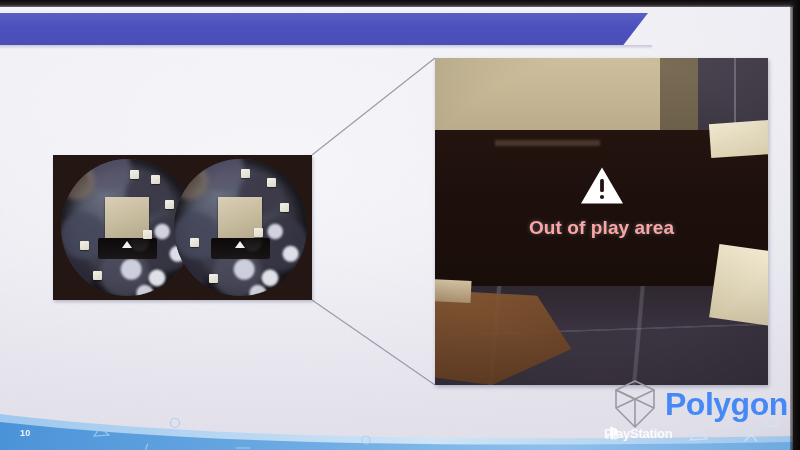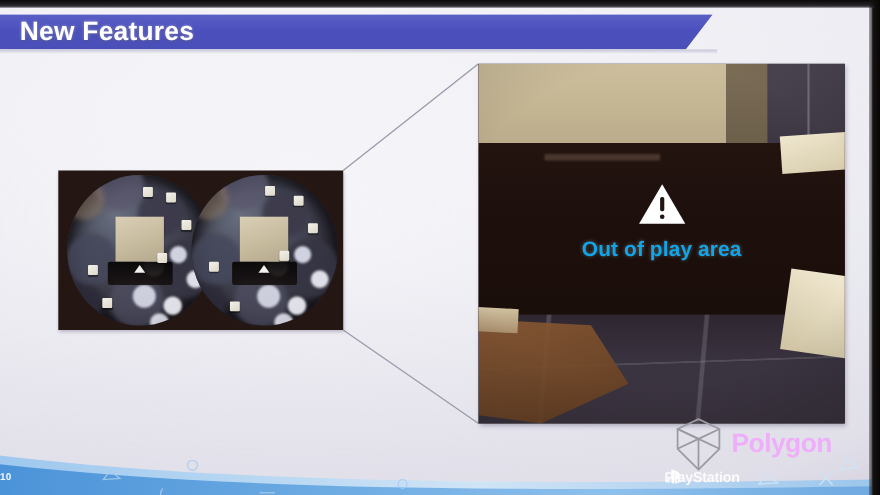--- a/index.html
+++ b/index.html
@@ -181,63 +181,62 @@
   .pp-vignette{
     position:absolute; inset:0;
     background:radial-gradient(120% 100% at 50% 45%, rgba(0,0,0,0) 45%, rgba(0,0,0,0.35) 100%);
   }
   .pp-overlay{
     position:absolute; left:0; top:108px; width:333px; height:100px;
     display:flex; flex-direction:column; align-items:center; justify-content:flex-start;
   }
   .warn-tri{ width:44px; height:39px; }
   .pp-msg{
-    margin-top:12px; font-size:19px; font-weight:bold; color:#0ea5e9;
+    margin-top:12px; font-size:19px; font-weight:bold; color:#fca5a5;
     letter-spacing:0.1px;
     text-shadow:0 0 4px rgba(255,255,255,0.35), 0 1px 3px rgba(0,0,0,0.8);
   }
 
   
   .polygon-wm{
     position:absolute; left:612px; top:378px; display:flex; align-items:center; gap:7px;
   }
   .polygon-wm svg{ display:block; }
   .polygon-word{
-    font-size:24px; font-weight:bold; color:#f0abfc; letter-spacing:-0.5px;
+    font-size:32px; font-weight:bold; color:#3b82f6; letter-spacing:-0.5px;
     line-height:1; opacity:0.93;
   }
 
   
   .footer-wave{
     position:absolute; left:0; bottom:0; width:793px; height:44px; overflow:hidden;
   }
   .footer-wave svg{ position:absolute; left:0; bottom:0; }
   .page-num{
-    position:absolute; left:0; bottom:12px; font-size:9px; font-weight:bold;
+    position:absolute; left:20px; bottom:12px; font-size:9px; font-weight:bold;
     color:#ffffff; opacity:0.92; letter-spacing:0.3px;
   }
   .ps-logo{
     position:absolute; left:604px; bottom:9px; display:flex; align-items:flex-end; gap:6px;
   }
   .ps-word{
     font-size:13px; font-weight:bold; color:#fdfdff; letter-spacing:-0.2px;
     opacity:0.95;
   }
   .ps-mark{ width:17px; height:15px; }
 </style>
 </head>
 <body>
 
 <div class="slide-photo">
 
   <div class="slide-surface"></div>
 
   <div class="title-band"></div>
   <div class="band-shadow"></div>
-  <div class="title-text">New Features</div>
 
   <svg class="callout-lines" width="800" height="450" viewBox="0 0 800 450">
     <line x1="312" y1="155" x2="435" y2="58" stroke="#9a9aac" stroke-width="1.2"></line>
     <line x1="312" y1="300" x2="435" y2="385" stroke="#9a9aac" stroke-width="1.2"></line>
   </svg>
 
   <div class="stereo-shot">
     <div class="lens lens-l">
       <div class="mottle"></div>
       <div class="clutter"></div>

